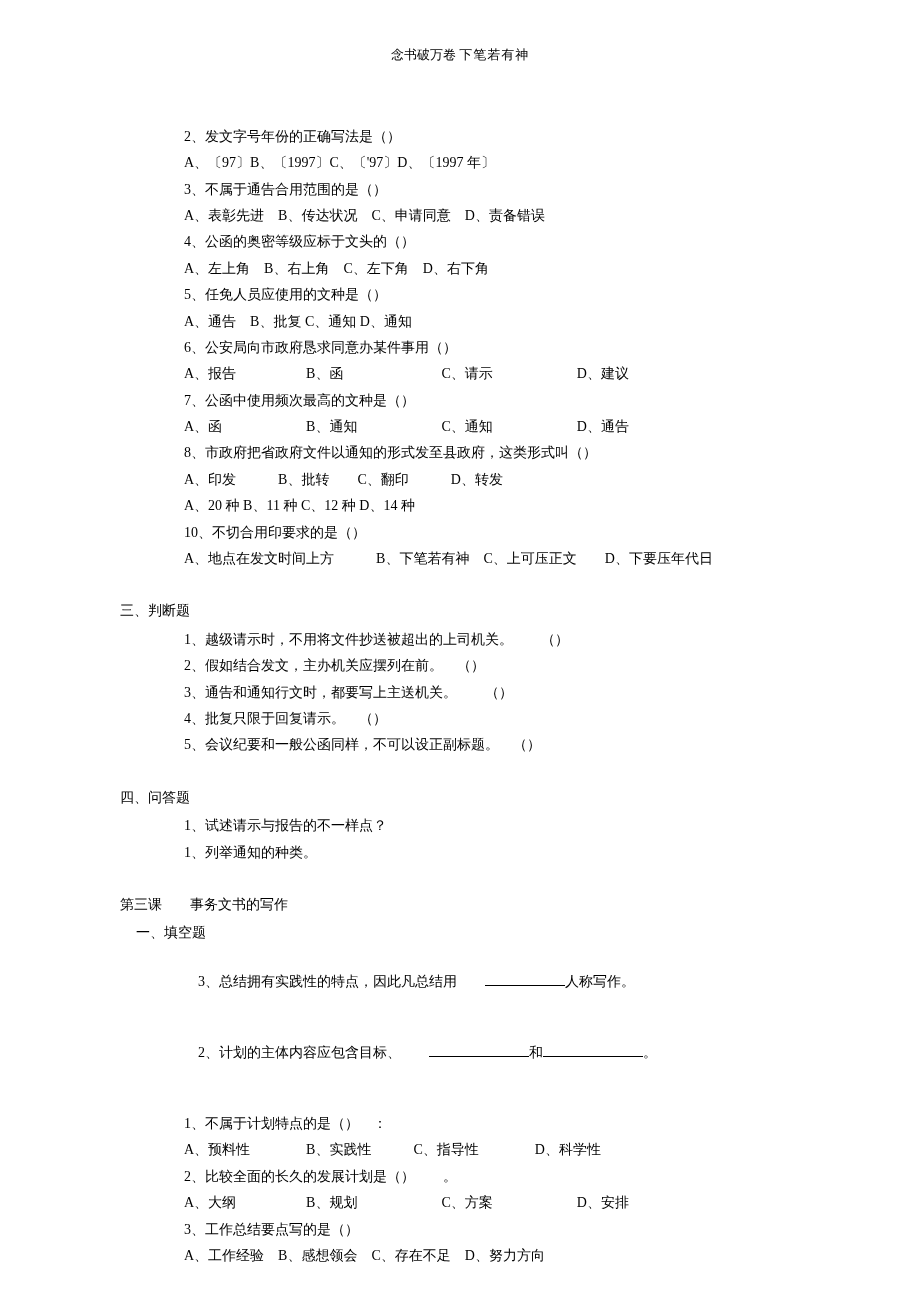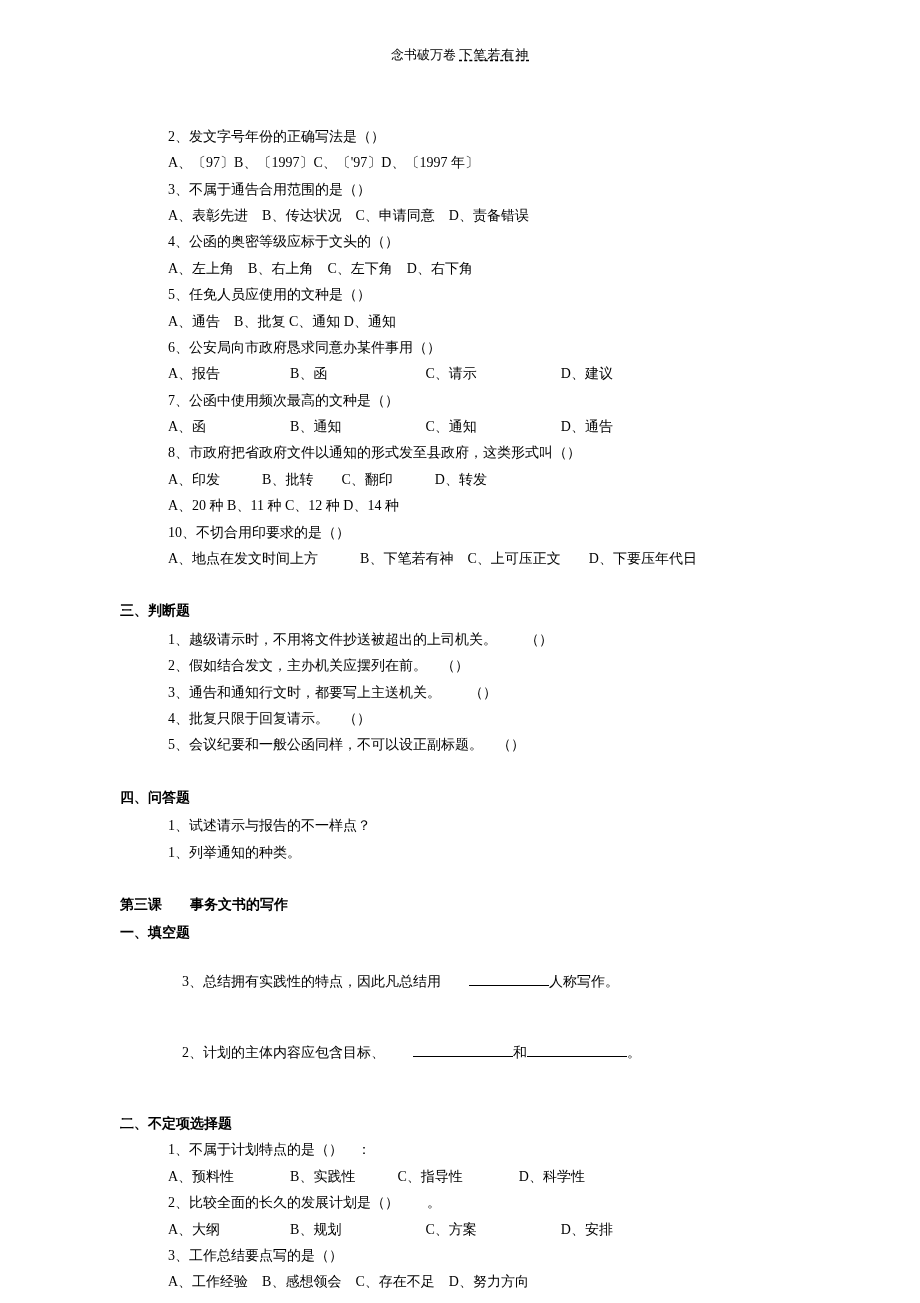--- a/index.html
+++ b/index.html
@@ -14,34 +14,32 @@
   .page {
     padding: 45px 120px 60px 120px;
     line-height: 1.6;
   }
   .header {
     text-align: center;
     margin-bottom: 60px;
     font-size: 13px;
   }
   .header-underline {
-    text-decoration: underline;
     text-decoration-style: dashed;
     letter-spacing: 1px;
   }
   .question-line {
-    margin: 4px 0;
+    margin: 4px 16px;
     white-space: pre-wrap;
   }
   .indent1 {
     padding-left: 48px;
   }
   .indent0 {
     padding-left: 0px;
-    font-weight: bold;
   }
   .section-title {
     margin-top: 30px;
     margin-bottom: 6px;
     padding-left: 0;
   }
   .blank-line {
     height: 18px;
   }
   .fillblank {
@@ -96,21 +94,20 @@
   <div class="indent0 question-line">一、填空题</div>
   <div class="indent1 question-line">
     <span>3、总结拥有实践性的特点，因此凡总结用　　</span><span class="fillblank"></span><span>人称写作。</span>
   </div>
   <div class="indent1 question-line">
     <span>2、计划的主体内容应包含目标、　　</span><span class="fillblank" style="min-width:100px"></span><span>和</span><span class="fillblank" style="min-width:100px"></span><span>。</span>
   </div>
 
   <div class="blank-line"></div>
 
-  <div class="indent0 question-line">二、不定项选择题</div>
   <div class="indent1 question-line">1、不属于计划特点的是（）　：</div>
   <div class="indent1 question-line">A、预料性　　　　B、实践性　　　C、指导性　　　　D、科学性</div>
   <div class="indent1 question-line">2、比较全面的长久的发展计划是（）　　。</div>
   <div class="indent1 question-line">A、大纲　　　　　B、规划　　　　　　C、方案　　　　　　D、安排</div>
   <div class="indent1 question-line">3、工作总结要点写的是（）</div>
   <div class="indent1 question-line">A、工作经验　B、感想领会　C、存在不足　D、努力方向</div>
 
 </div>
 
 </body></html>

